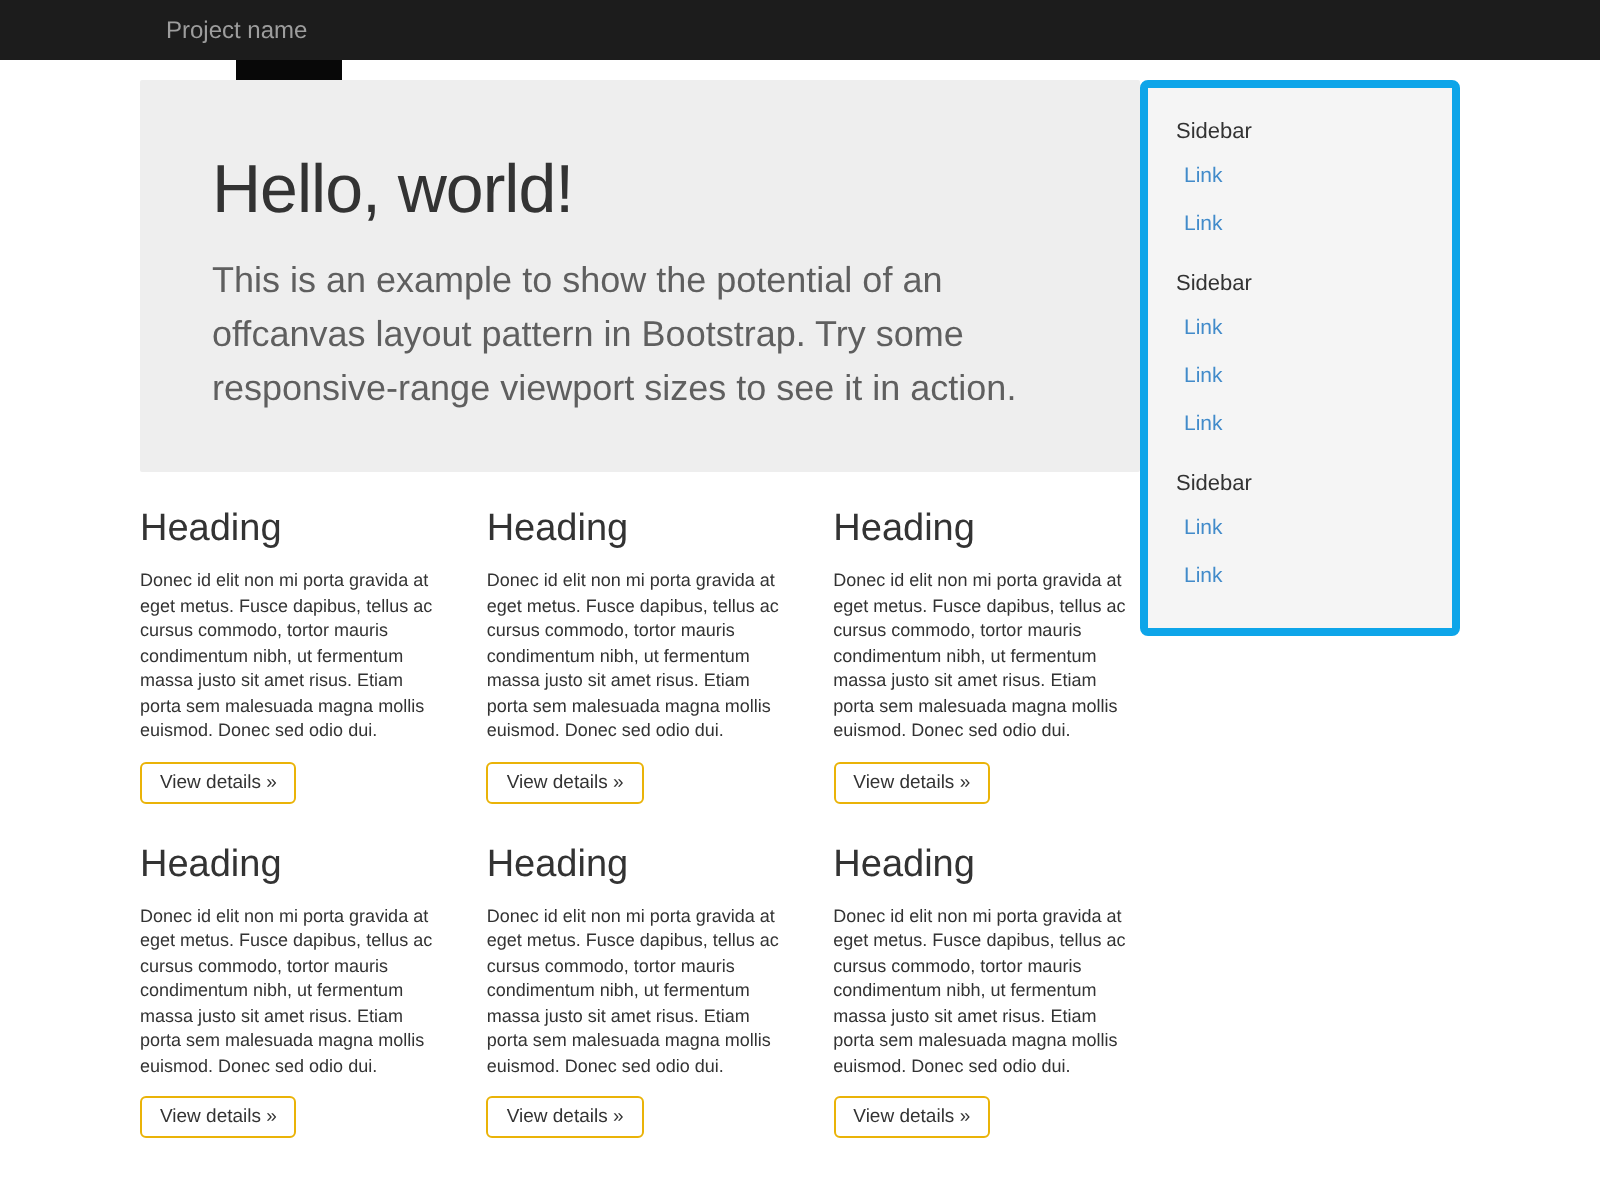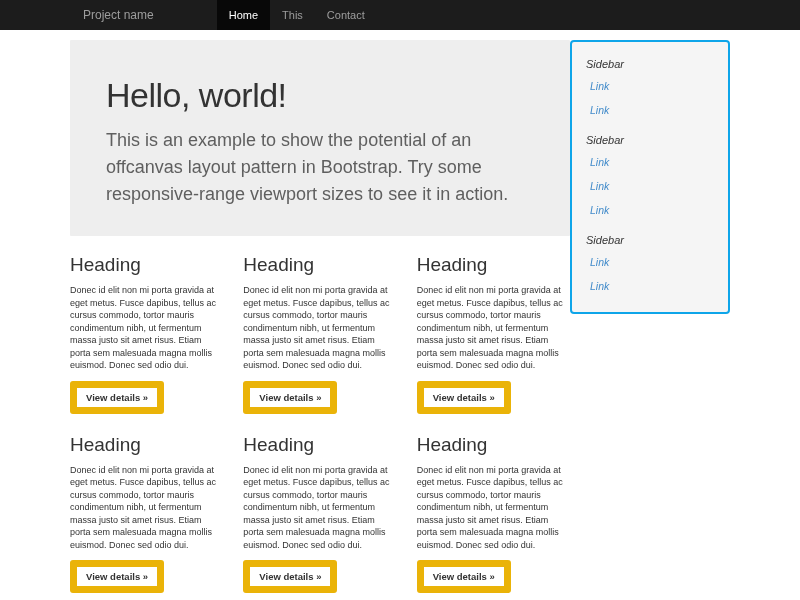--- a/index.html
+++ b/index.html
@@ -13,21 +13,21 @@
     --text:#333333;
     --muted:#5f5f5f;
     --hr:#e5e5e5;
   }
   *{box-sizing:border-box;margin:0;padding:0;}
   html,body{width:800px;height:600px;overflow:hidden;background:#fff;
     font-family:"Liberation Sans", sans-serif;color:var(--text);}
 
   
   .navbar{height:30px;background:var(--navbar-bg);}
-  .navbar-inner{width:660px;height:100%;margin:0 auto;display:flex;align-items:stretch;}
+  .navbar-inner{width:660px;height:100%;margin:0 auto;display:flex;align-items:stretch;flex-direction:column;}
   .brand{color:var(--navbar-text);font-size:12px;line-height:30px;padding:0 15px 0 13px;
     text-decoration:none;cursor:pointer;}
   .nav{display:flex;list-style:none;padding-left:48px;}
   .nav-item{color:var(--navbar-text);font-size:11px;line-height:30px;padding:0 12px;cursor:pointer;}
   .nav-item.active{color:var(--navbar-active-text);background:var(--navbar-active-bg);}
 
   
   .page{width:660px;margin:10px auto 0;display:flex;justify-content:space-between;align-items:flex-start;}
   .main{width:500px;}
 
@@ -35,25 +35,25 @@
   .jumbotron{background:var(--jumbotron-bg);border-radius:1px;padding:36px 36px 28px;margin-bottom:18px;}
   .jumbotron h1{font-size:34px;font-weight:500;letter-spacing:-0.5px;color:var(--text);margin:0 0 12px;}
   .jumbotron p{font-size:18px;line-height:1.5;color:var(--muted);max-width:430px;}
 
   
   .cards-row{display:flex;gap:20px;margin-bottom:20px;}
   .card{width:156px;}
   .card h2{font-size:19px;font-weight:500;color:var(--text);margin:0 0 8px;}
   .card p{font-size:9px;line-height:12.5px;color:var(--text);margin:0 0 9px;}
   .btn{display:inline-block;font-family:inherit;font-size:9.5px;color:var(--text);
-    background:#ffffff;border:7px solid #eab308;border-radius:3px;padding:4px 9px;cursor:pointer;font-weight:bold;}
+    background:#ffffff;border:1px solid #eab308;border-radius:3px;padding:4px 9px;cursor:pointer;}
 
   
-  .sidebar{width:164px;background:var(--sidebar-bg);border:2px solid #0ea5e9;border-radius:4px;
-    padding:4px 14px 14px;font-style:italic;}
+  .sidebar{width:164px;background:var(--sidebar-bg);border:4px solid #0ea5e9;border-radius:4px;
+    padding:4px 14px 14px;}
   .sb-title{font-size:11px;color:var(--text);margin:12px 0 4px;}
   .sb-link{display:block;font-size:10.5px;color:var(--link);padding:6px 4px;text-decoration:none;cursor:pointer;}
 
   
   .footer{width:660px;margin:18px auto 0;border-top:1px solid var(--hr);padding:12px 0 20px;}
   .footer p{font-size:10px;color:#555555;}
 </style>
 </head>
 <body>
 

